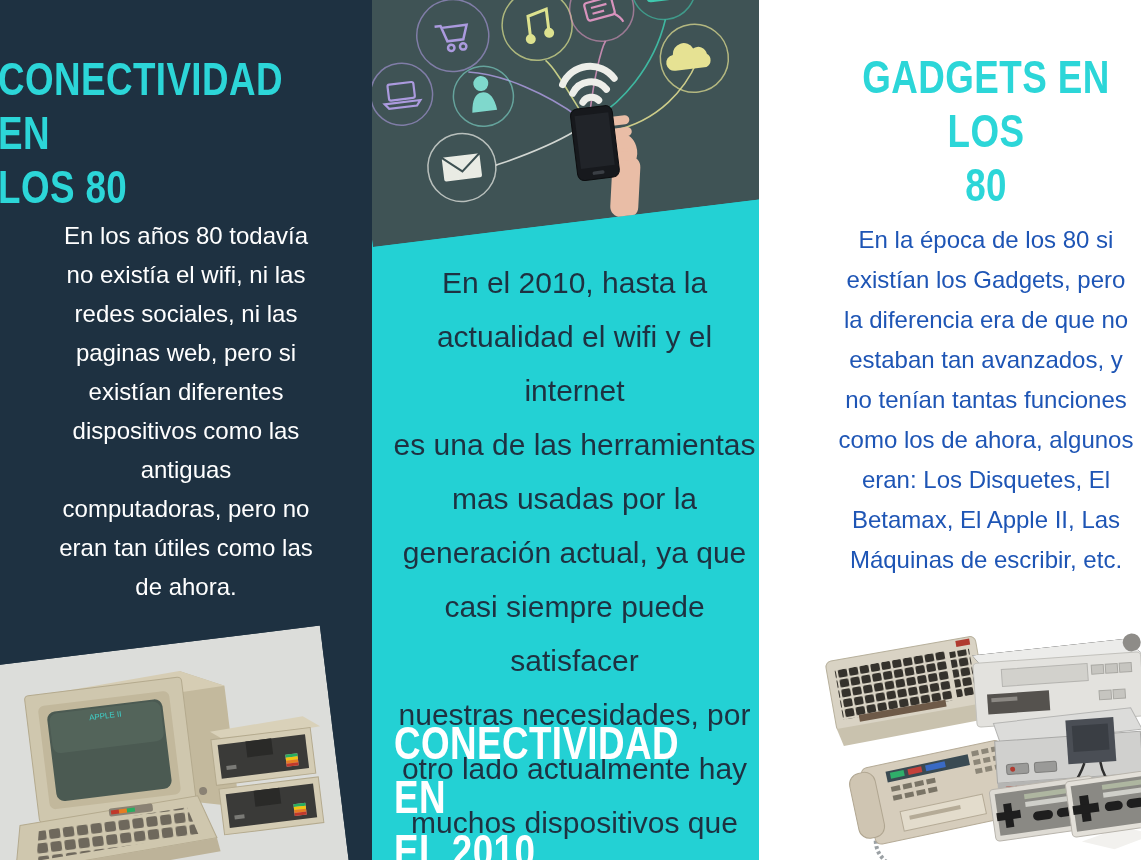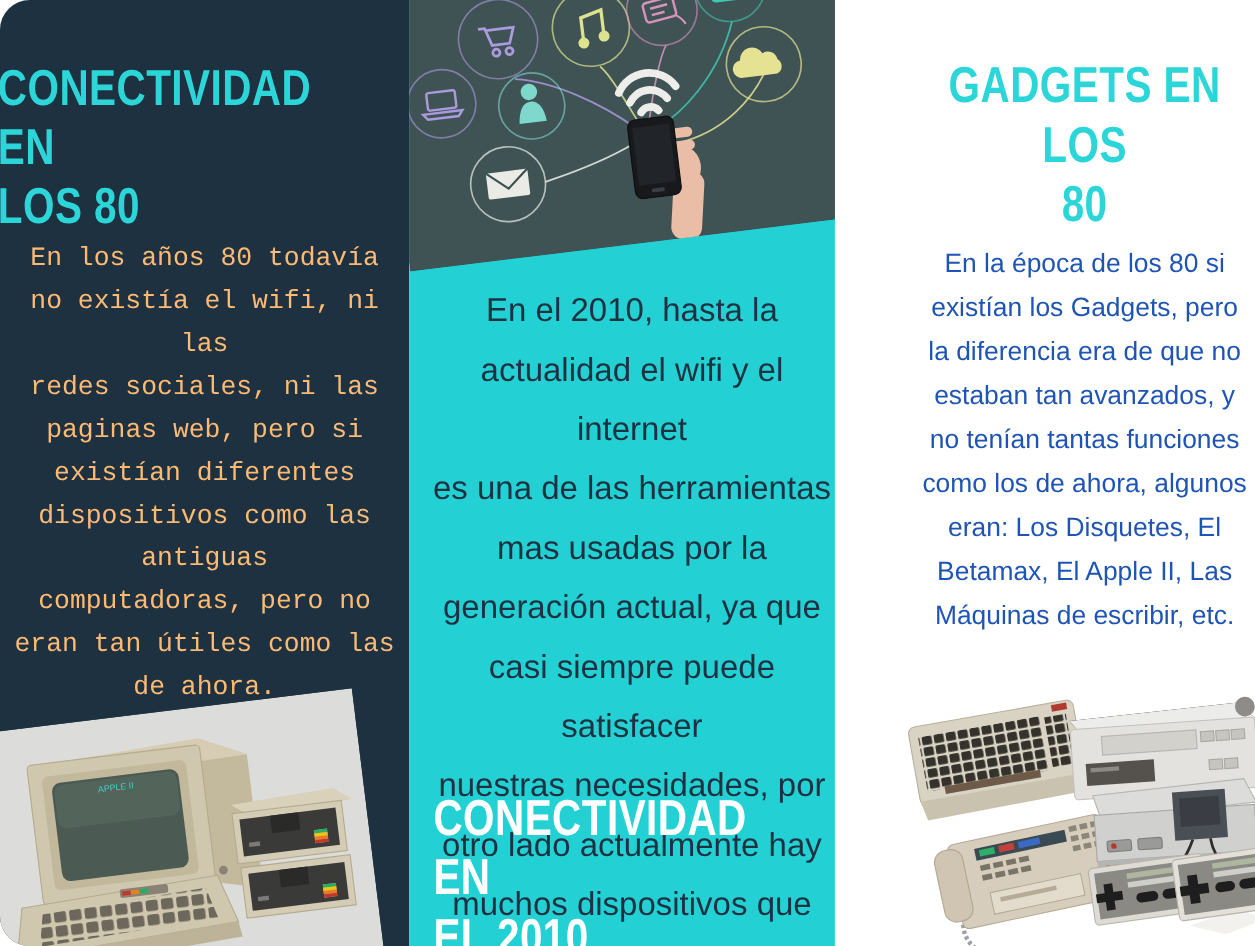--- a/index.html
+++ b/index.html
@@ -1,32 +1,32 @@
 <!DOCTYPE html>
 <html><head>
 <meta charset="utf-8">
 <style>
   html,body{margin:0;padding:0;background:#fff;}
   .poster{position:relative;width:1141px;height:860px;overflow:hidden;
-          font-family:"Liberation Sans","DejaVu Sans",sans-serif;background:#fff;border-radius:27px;}
+          font-family:"Liberation Sans","DejaVu Sans",sans-serif;background:#fff;}
   .col{position:absolute;top:0;height:860px;overflow:hidden;}
   .col-left{left:0;width:372px;background:#1e3141;}
   .col-mid{left:372px;width:387px;background:#23d1d4;}
   .col-right{left:759px;width:382px;background:#ffffff;margin-left:36px;}
   .page-edge{position:absolute;left:369px;top:0;width:2px;height:100%;background:#d8dbde;}
 
   .headline{font-weight:700;font-size:46px;line-height:54px;white-space:pre-line;
             letter-spacing:.5px;transform:scaleX(.8);}
   .hl-left{position:absolute;left:-2px;top:52px;color:#2cd6d8;transform-origin:0 0;}
   .hl-mid{position:absolute;left:22px;top:716px;color:#ffffff;transform-origin:0 0;}
   .hl-right{position:absolute;left:0;right:0;top:50px;color:#2cd6d8;text-align:center;
             transform-origin:50% 0;}
 
   .bodytext{white-space:pre-line;text-align:center;position:absolute;left:0;right:0;}
-  .bt-left{top:216px;color:#fdba74;font-size:24px;line-height:39px;font-family:Liberation Mono, monospace;}
+  .bt-left{top:216px;color:#ffffff;font-size:24px;line-height:39px;}
   .bt-mid{top:256px;color:#1e3141;font-size:30px;line-height:54px;margin-left:18px;}
   .bt-right{top:220px;color:#1e55b5;font-size:24px;line-height:40px;}
 
   .photo-left{position:absolute;left:-14px;top:646px;width:350px;height:244px;
               transform:rotate(-7deg);transform-origin:50% 50%;}
   .photo-chalk{position:absolute;left:-16px;top:-30px;width:424px;height:252px;
                transform:rotate(-7deg);transform-origin:50% 50%;}
   .photo-gadgets{position:absolute;left:8px;top:614px;width:364px;height:246px;}
   svg{display:block;}
 </style>

